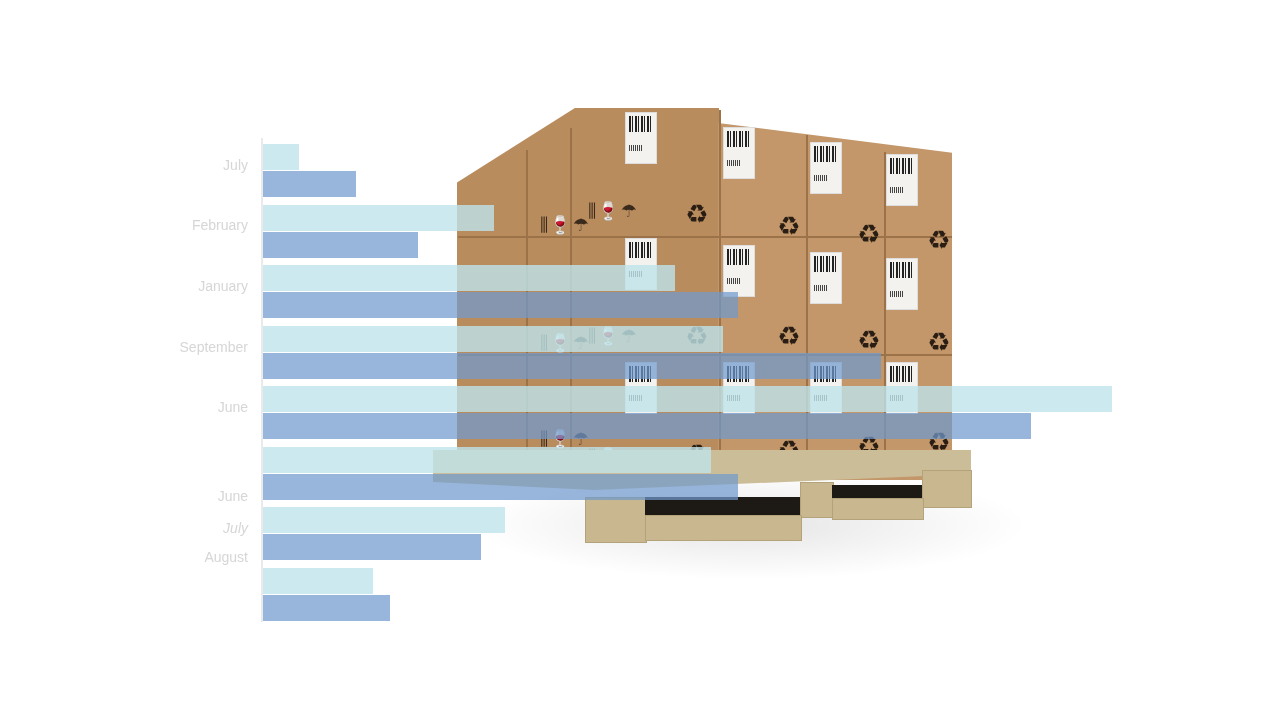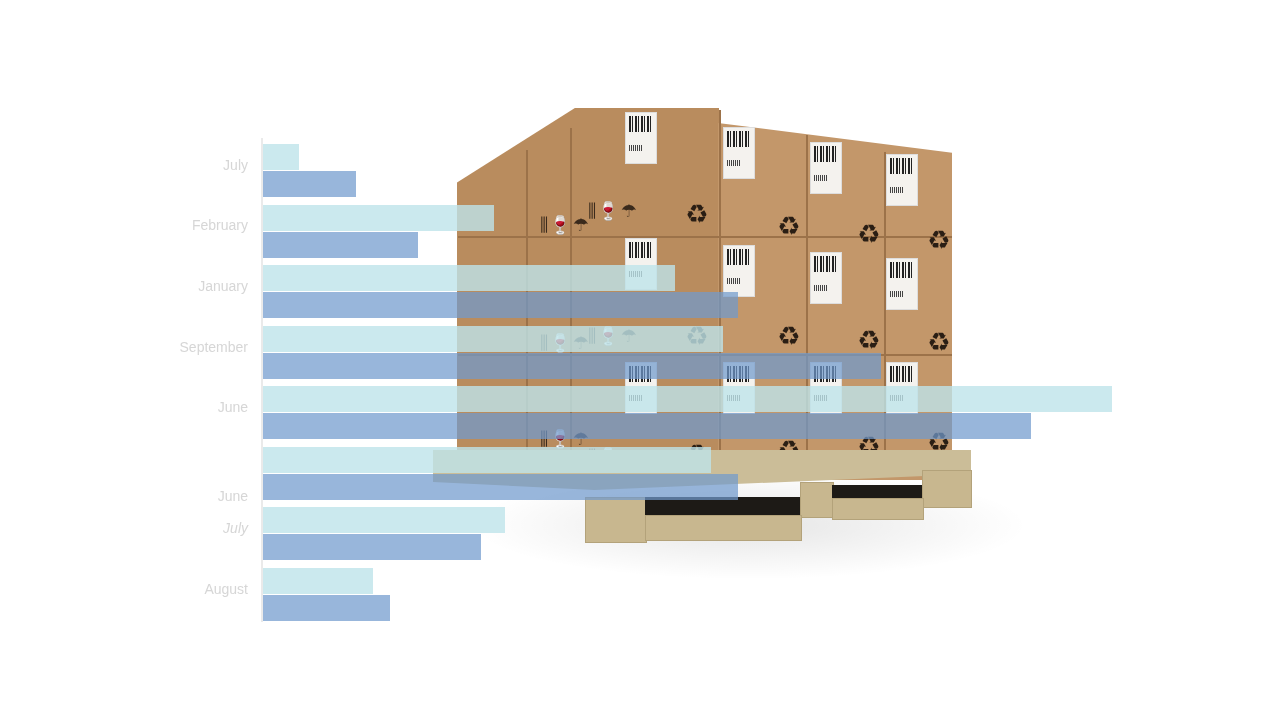--- a/index.html
+++ b/index.html
@@ -180,21 +180,21 @@
   <div class="chart">
     <div class="axis-line"></div>
 
     <div class="cat-label" style="top:157px;">July</div>
     <div class="cat-label" style="top:217px;">February</div>
     <div class="cat-label" style="top:278px;">January</div>
     <div class="cat-label" style="top:339px;">September</div>
     <div class="cat-label" style="top:399px;">June</div>
     <div class="cat-label" style="top:488px;">June</div>
     <div class="cat-label" style="top:520px;font-style:italic;">July</div>
-    <div class="cat-label" style="top:581px;">August</div>
+    <div class="cat-label" style="top:549px;">August</div>
 
     <div id="bars">
         <div class="bar light" style="top: 144px; width: 36px;"></div>
         <div class="bar dark" style="top: 171px; width: 93px;"></div>
         <div class="bar light" style="top: 205px; width: 231px;"></div>
         <div class="bar dark" style="top: 232px; width: 155px;"></div>
         <div class="bar light" style="top: 265px; width: 412px;"></div>
         <div class="bar dark" style="top: 292px; width: 475px;"></div>
         <div class="bar light" style="top: 326px; width: 460px;"></div>
         <div class="bar dark" style="top: 353px; width: 618px;"></div>

